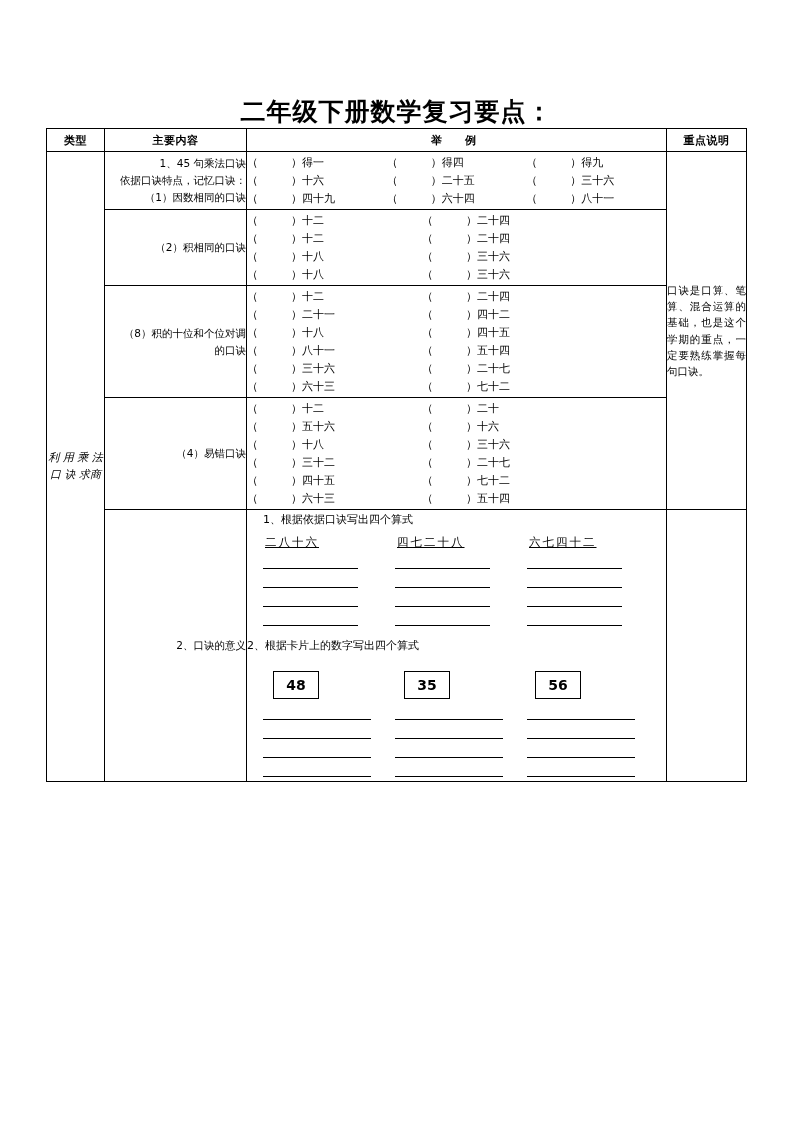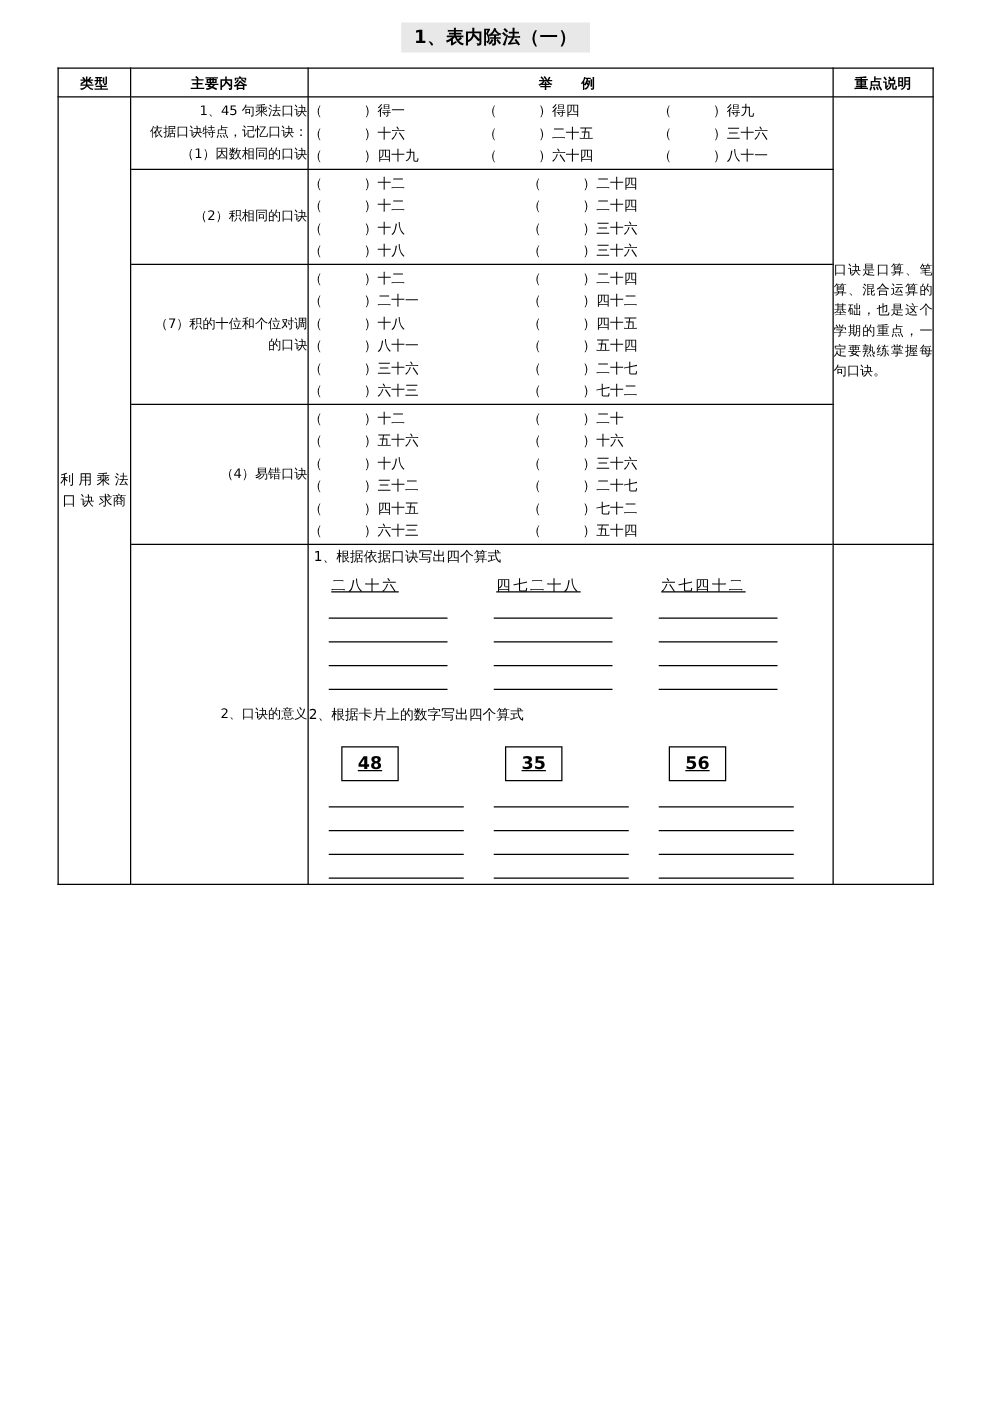--- a/index.html
+++ b/index.html
@@ -69,20 +69,21 @@
   .col-content { width: 142px; }
   .col-example { width: 420px; }
   .col-note { width: 80px; }
 
   .type-cell {
     text-align: center;
     font-size: 11px;
     line-height: 1.5;
     font-family: "DejaVu Sans", "Liberation Sans", sans-serif;
     padding: 0 8px;
+    font-style: italic;
   }
   .note-cell {
     font-size: 10.5px;
     line-height: 1.55;
     font-family: "DejaVu Sans", "Liberation Sans", sans-serif;
     padding: 4px 6px;
     vertical-align: middle;
     text-align: justify;
   }
   .content-cell {
@@ -114,21 +115,21 @@
   .h1 { width: 175px; }
   .h2 { width: 175px; }
 
   
   .sec2 {
     padding: 8px 10px 10px 10px;
     font-size: 11px;
     font-family: "DejaVu Sans", "Liberation Sans", sans-serif;
   }
   .sec2 .q {
-    margin: 2px 0 8px 4px;
+    margin: 2px 0 8px 16px;
   }
   .nums-row {
     display: flex;
     margin-left: 18px;
     margin-bottom: 4px;
     text-decoration: underline;
   }
   .nums-row .n {
     width: 132px;
     letter-spacing: 2px;
@@ -148,21 +149,20 @@
     margin-bottom: 4px;
   }
   .uline.wide { width: 108px; }
   .q2 {
     margin: 8px 0 18px 0;
   }
   .boxes-row {
     display: flex;
     margin-left: 26px;
     margin-bottom: 6px;
-    text-decoration: underline;
   }
   .boxcell {
     width: 132px;
   }
   .numbox {
     width: 44px;
     height: 26px;
     border: 1.5px solid #000;
     display: flex;
     align-items: center;
@@ -170,24 +170,22 @@
     font-size: 14px;
     font-weight: bold;
     font-family: "DejaVu Sans", "Liberation Sans", sans-serif;
   }
 </style>
 </head>
 <body>
 
 <div class="page">
 
-
-  <div class="subtitle-wrap">
-    <span class="subtitle">1、表内除法（一）</span>
-  </div>
+  <div class="doc-title">二年级下册数学复习要点：</div>
+
 
   <table class="main">
     <colgroup>
       <col class="col-type">
         <col class="col-content">
         <col class="col-example">
         <col class="col-note">
     </colgroup>
     <tbody>
       <tr>
@@ -243,21 +241,21 @@
           </div>
           <div class="ex-row">
             <span class="ex-item h1">（　　　）十八</span>
             <span class="ex-item h2">（　　　）三十六</span>
           </div>
         </td>
       </tr>
 
       <tr>
         <td class="content-cell">
-          <span class="lead">（7）积的十位和个位对调</span>
+          <span class="lead">（8）积的十位和个位对调</span>
           <span class="lead">的口诀</span>
         </td>
         <td class="ex-cell">
           <div class="ex-row">
             <span class="ex-item h1">（　　　）十二</span>
             <span class="ex-item h2">（　　　）二十四</span>
           </div>
           <div class="ex-row">
             <span class="ex-item h1">（　　　）二十一</span>
             <span class="ex-item h2">（　　　）四十二</span>

